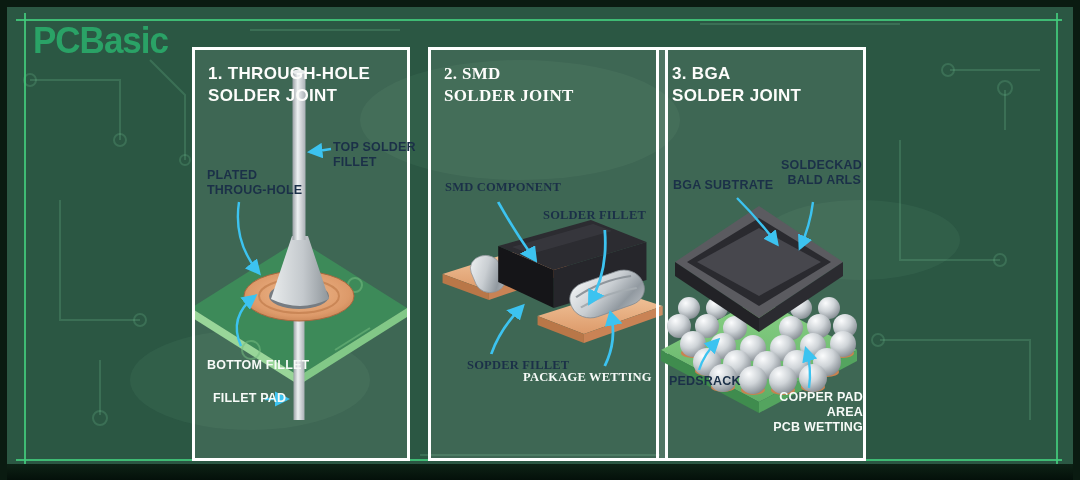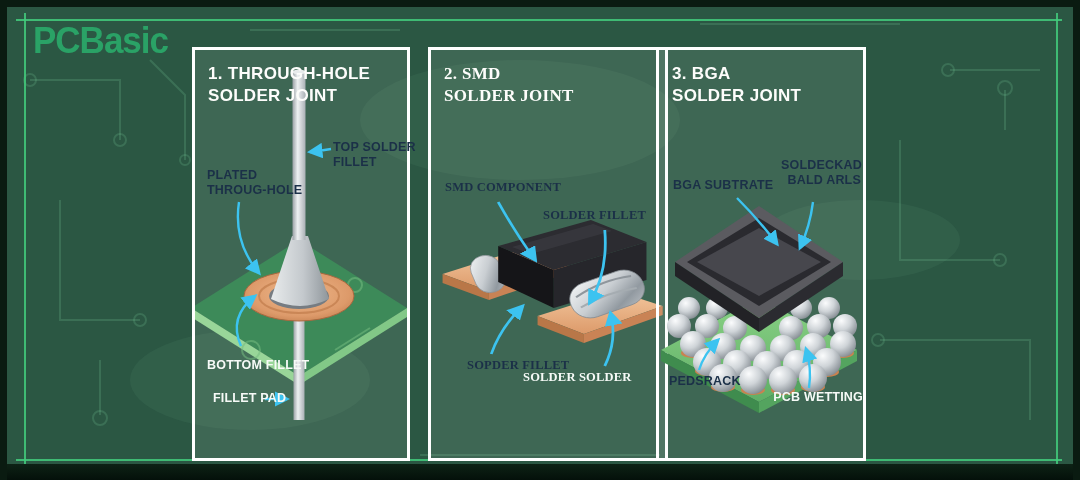--- a/index.html
+++ b/index.html
@@ -214,21 +214,21 @@
     <div class="lbl dark" style="left:14px;top:130px;">
       <span>SMD COMPONENT</span>
     </div>
     <div class="lbl dark" style="left:112px;top:158px;">
       <span>SOLDER FILLET</span>
     </div>
     <div class="lbl dark" style="left:6px;top:308px;margin-left:30px;">
       <span>SOPDER FILLET</span>
     </div>
     <div class="lbl light" style="left:92px;top:320px;">
-      <span>SOLDER SOLDER</span>
+      <span>PACKAGE WETTING</span>
     </div>
   </section>
 
   <section class="panel" style="left:656px;width:210px;">
     <svg class="illu" viewBox="0 0 204 408" preserveAspectRatio="none">
       <defs>
         <radialGradient id="p3ball" cx="0.35" cy="0.28" r="0.85">
           <stop offset="0" stop-color="#fbfcfd"></stop>
             <stop offset="0.45" stop-color="#cfd4d8"></stop>
             <stop offset="0.85" stop-color="#8e959b"></stop>
@@ -314,20 +314,21 @@
       <span>BGA SUBTRATE</span>
     </div>
     <div class="lbl dark center" style="left:122px;top:108px;width:80px;">
       <span>SOLDECKAD</span>
       <span>BALD ARLS</span>
     </div>
     <div class="lbl dark" style="left:10px;top:324px;">
       <span>PEDSRACK</span>
     </div>
     <div class="lbl light center" style="left:96px;top:340px;width:108px;">
+      <span>COPPER PAD AREA</span>
       <span>PCB WETTING</span>
     </div>
   </section>
 
   <div class="edge" style="left:0;top:0;width:1080px;height:7px;"></div>
   <div class="edge edge-bottom" style="left:0;top:464px;width:1080px;height:16px;"></div>
   <div class="edge" style="left:0;top:0;width:7px;height:480px;"></div>
   <div class="edge" style="left:1073px;top:0;width:7px;height:480px;"></div>
 
 </div>

